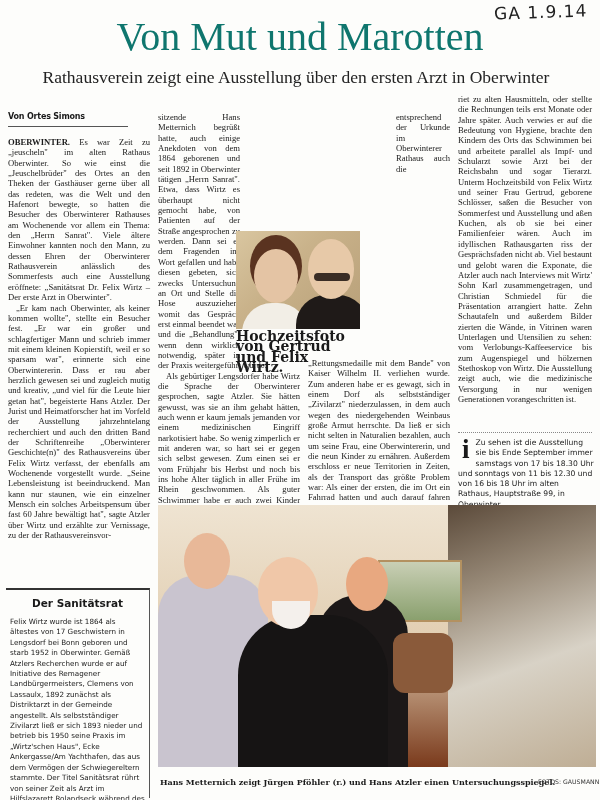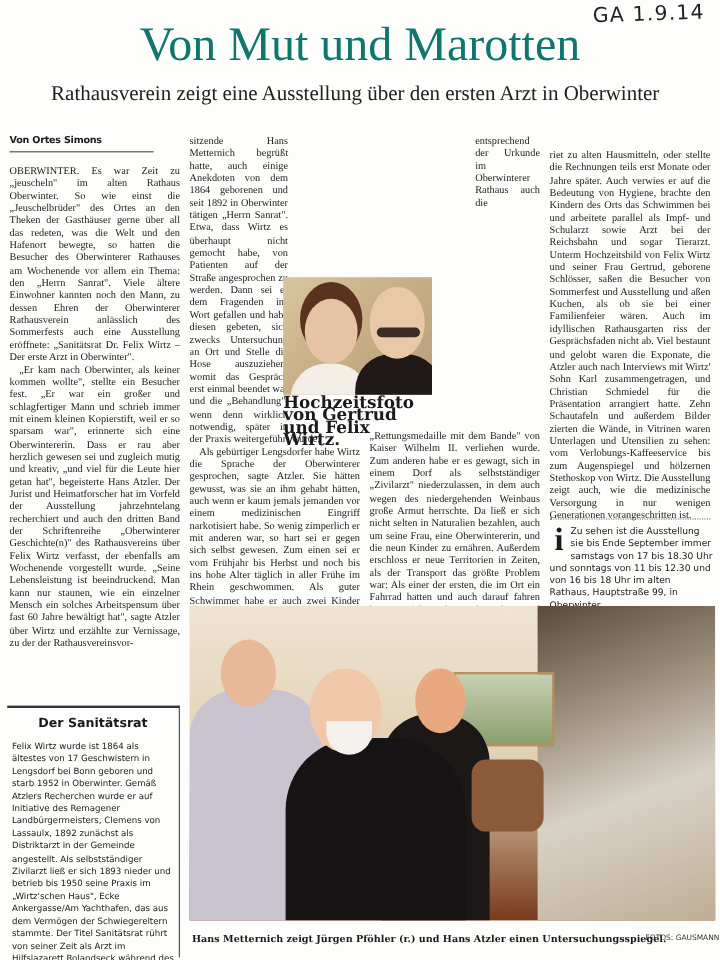--- a/index.html
+++ b/index.html
@@ -5,25 +5,25 @@
   html, body { margin:0; padding:0; }
   body { width:600px; height:800px; background:#fdfdfb; position:relative; overflow:hidden; font-family:"Liberation Serif","DejaVu Serif",serif; color:#1a1a1a; }
   .handnote { position:absolute; left:494px; top:2px; font-family:"DejaVu Sans",sans-serif; font-size:17px; color:#222; letter-spacing:1px; transform:rotate(-2deg); }
   .headline { position:absolute; left:0; top:12px; width:600px; text-align:center; font-size:40px; line-height:50px; font-family:"Liberation Serif",serif; color:#0f766e; }
   .subhead { position:absolute; left:0; top:67px; width:592px; text-align:center; font-size:17.5px; font-family:"Liberation Serif",serif; color:#222; }
   .byline { position:absolute; left:8px; top:112px; font-family:"DejaVu Sans",sans-serif; font-weight:bold; font-size:8px; letter-spacing:-0.2px; }
   .byline-rule { position:absolute; left:8px; top:126px; width:120px; border-top:1px solid #555; }
   .col { position:absolute; font-size:8.6px; line-height:10.35px; text-align:justify; hyphens:manual; }
   .col p { margin:0; text-indent:8px; }
   .col p.first { text-indent:0; }
-  .dateline { font-weight:normal; }
+  .dateline { font-weight:bold; }
   #c1 { left:8px; top:137px; width:142px; }
   #c2 { left:158px; top:112px; width:142px; }
   #c3 { left:308px; top:112px; width:142px; }
-  #c4 { left:458px; top:124px; width:134px; }
+  #c4 { left:458px; top:94px; width:134px; }
   .photo-small { position:absolute; left:236px; top:231px; width:124px; height:98px; background:linear-gradient(135deg,#d9c6a0 0%,#c9b28a 40%,#b79f78 100%); overflow:hidden; }
   .woman-head { position:absolute; left:18px; top:18px; width:44px; height:54px; border-radius:50%; background:#e4c4a4; box-shadow: 0 -10px 0 4px #5a3320; }
   .woman-body { position:absolute; left:6px; top:72px; width:66px; height:40px; border-radius:30px 30px 0 0; background:#f2eee6; }
   .man-head { position:absolute; left:72px; top:8px; width:46px; height:60px; border-radius:50%; background:#e7c9a8; }
   .man-body { position:absolute; left:60px; top:64px; width:72px; height:44px; border-radius:30px 30px 0 0; background:#1f1a18; }
   .mustache { position:absolute; left:78px; top:42px; width:36px; height:8px; background:#3a2d25; border-radius:6px; }
   .caption-small { position:absolute; left:236px; top:331px; width:124px; font-weight:bold; font-size:14px; line-height:10.3px; font-family:"DejaVu Serif",serif; }
   .wrap-left { float:right; width:60px; height:118px; }
   .wrap-right { float:left; width:80px; height:110px; }
   .rule-dotted { position:absolute; left:458px; top:432px; width:134px; border-top:1px dotted #888; }

